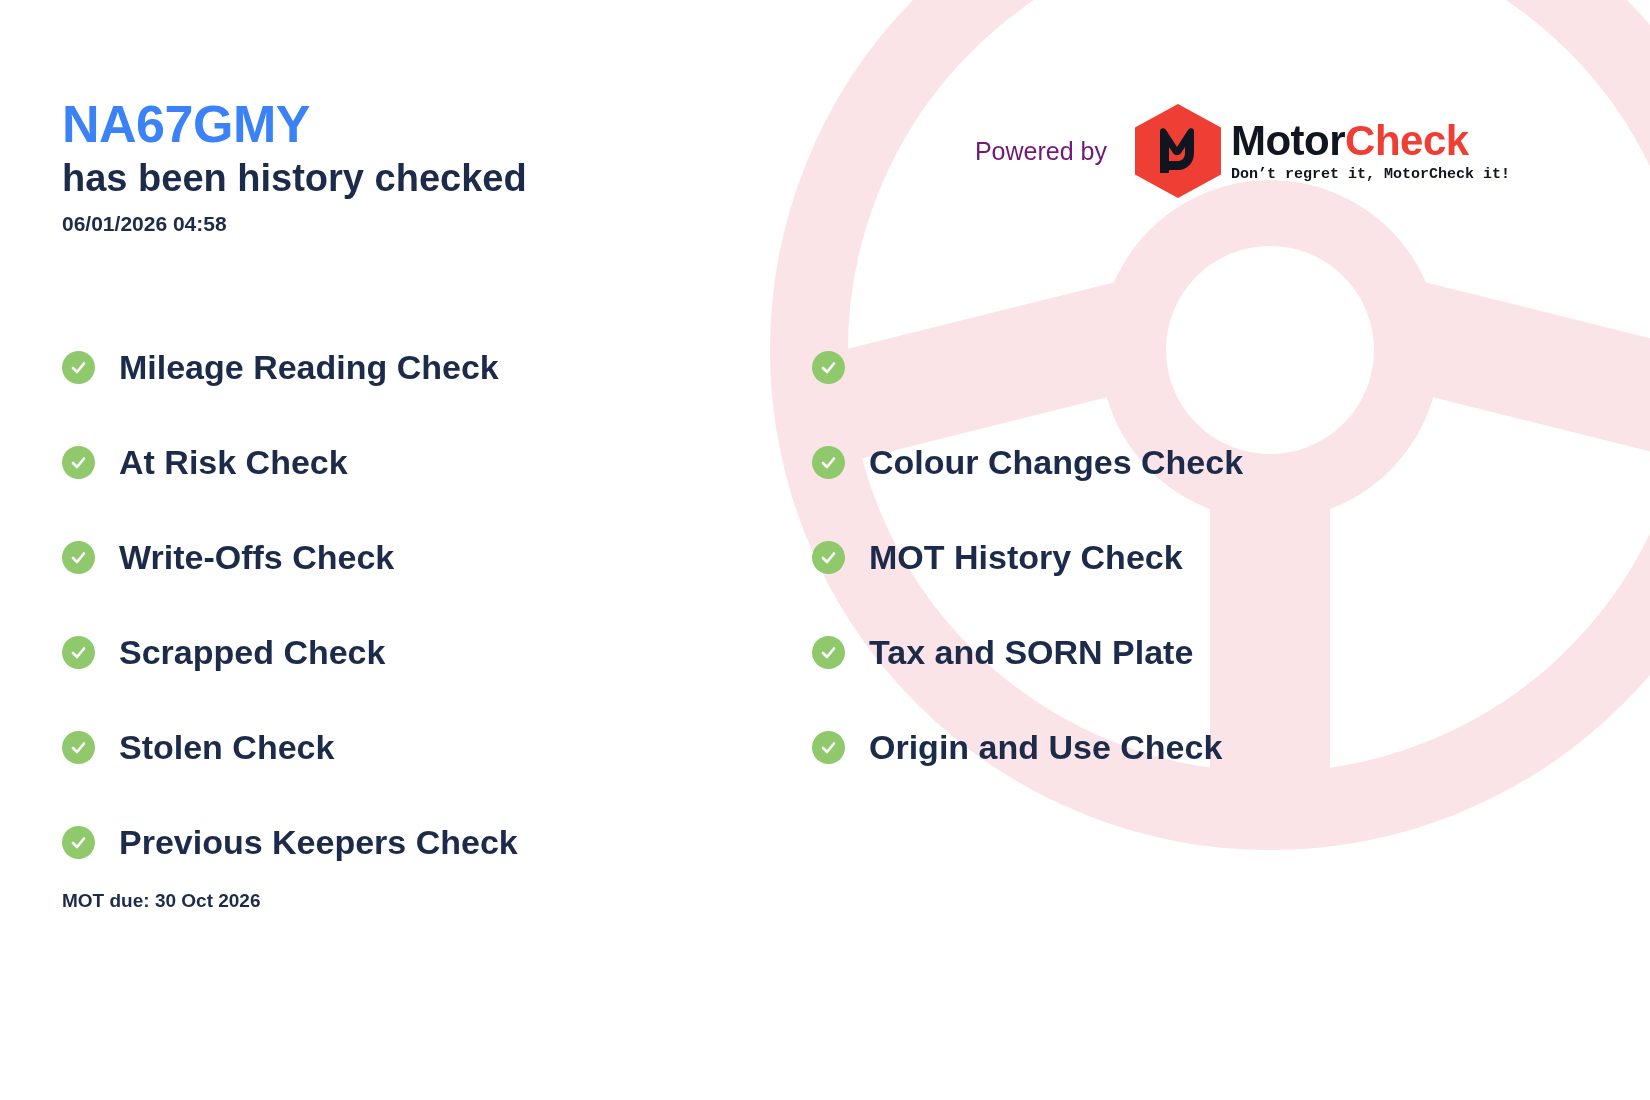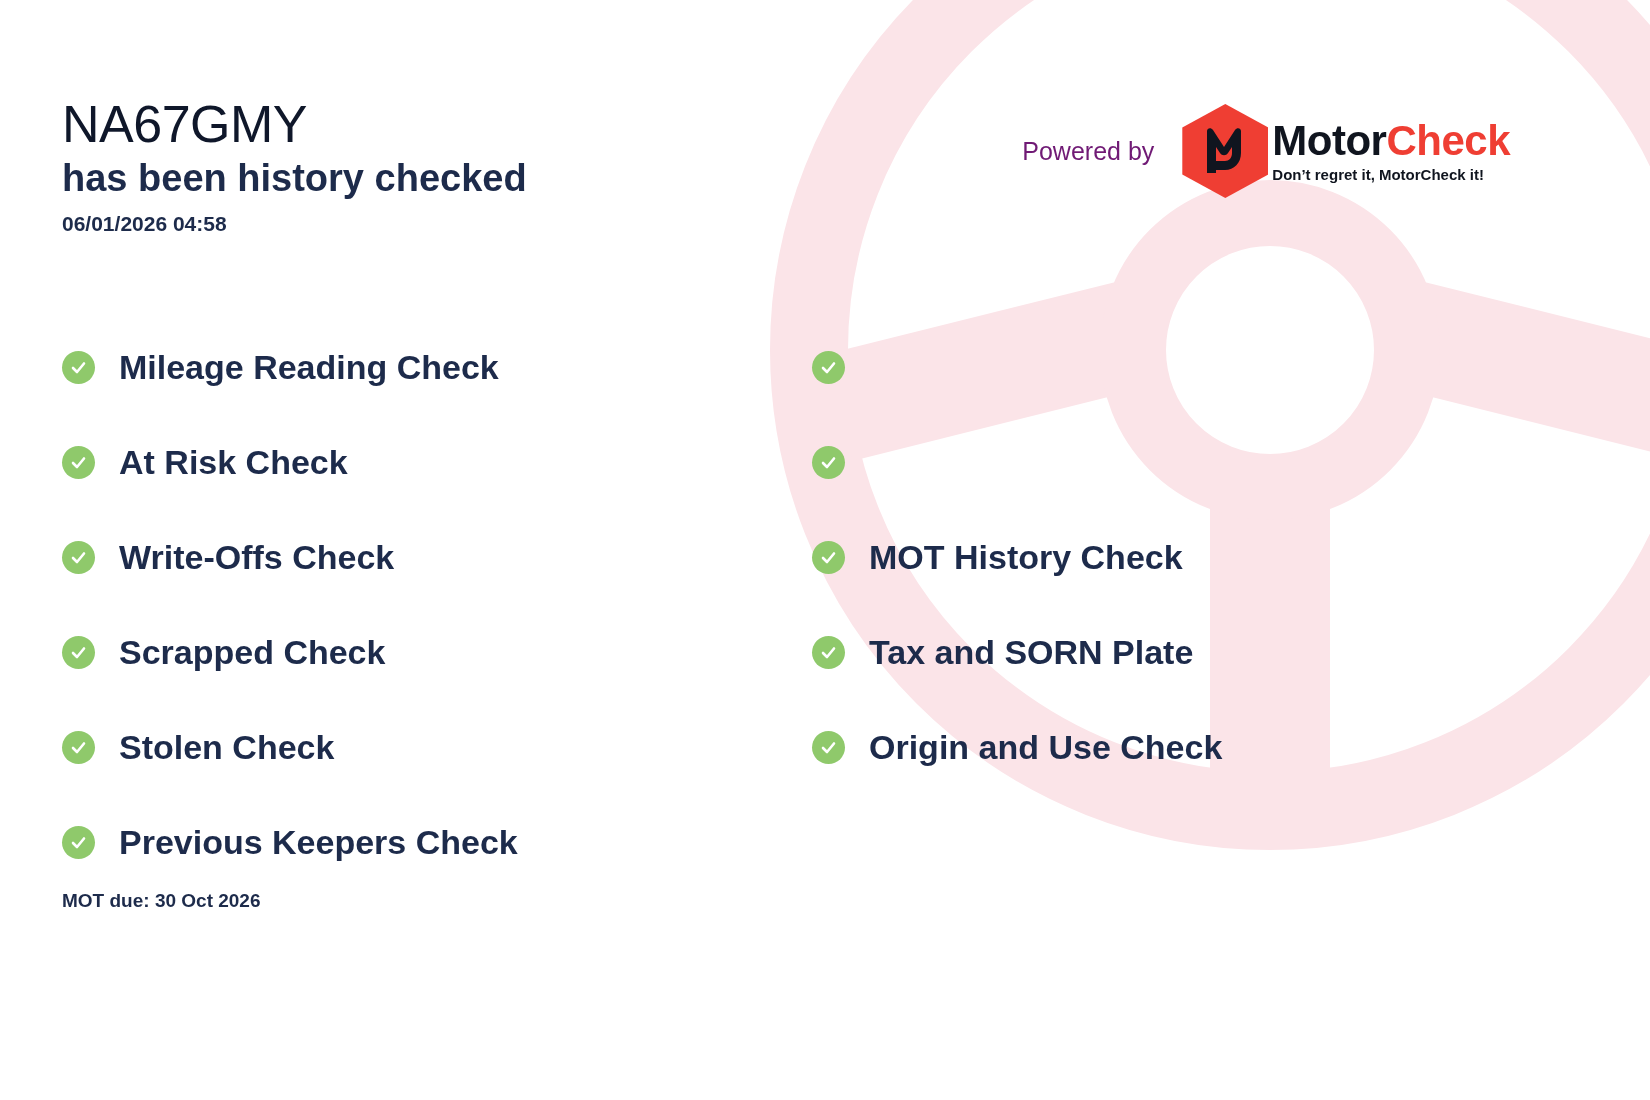--- a/index.html
+++ b/index.html
@@ -65,22 +65,22 @@
 
   
   .header {
     position: absolute;
     left: 62px;
     top: 96px;
     z-index: 2;
   }
   .reg {
     font-size: 52px;
-    font-weight: normal;
-    color: #0f172a;
+    font-weight: bold;
+    color: #3b82f6;
     letter-spacing: -0.5px;
     line-height: 1.08;
   }
   .subtitle {
     font-size: 38px;
     font-weight: bold;
     color: #1d2b4b;
     line-height: 1.2;
     margin-top: 4px;
   }
@@ -101,21 +101,21 @@
     gap: 28px;
     z-index: 3;
   }
   .powered-by {
     font-size: 25px;
     color: #701a75;
   }
   .brand-logo {
     display: flex;
     align-items: center;
-    gap: 4px;
+    gap: 10px;
   }
   .hex {
     position: relative;
     width: 86px;
     height: 94px;
     background: #ef3e33;
     clip-path: polygon(50% 0%, 100% 25%, 100% 75%, 50% 100%, 0% 75%, 0% 25%);
     display: flex;
     align-items: center;
     justify-content: center;
@@ -127,20 +127,21 @@
     font-weight: bold;
     letter-spacing: -0.5px;
   }
   .brand-motor { color: #10151f; }
   .brand-check { color: #ef3e33; }
   .brand-tag {
     font-size: 15px;
     font-weight: bold;
     color: #10151f;
     margin-top: 5px;
+    font-family: Liberation Mono, monospace;
   }
 
   
   .checks {
     position: absolute;
     top: 320px;
     left: 62px;
     width: 1500px;
     display: flex;
     gap: 0;
@@ -277,20 +278,21 @@
               <path d="M4 10 L8 14 L15 5.5" stroke="#ffffff" stroke-width="2.6" fill="none" stroke-linecap="round" stroke-linejoin="round"></path>
             </svg>
           </span>
       </div>
       <div class="check-item">
         <span class="tick">
             <svg width="19" height="19" viewBox="0 0 19 19">
               <path d="M4 10 L8 14 L15 5.5" stroke="#ffffff" stroke-width="2.6" fill="none" stroke-linecap="round" stroke-linejoin="round"></path>
             </svg>
           </span>
+        <span class="check-label">Colour Changes Check</span>
       </div>
       <div class="check-item">
         <span class="tick">
             <svg width="19" height="19" viewBox="0 0 19 19">
               <path d="M4 10 L8 14 L15 5.5" stroke="#ffffff" stroke-width="2.6" fill="none" stroke-linecap="round" stroke-linejoin="round"></path>
             </svg>
           </span>
         <span class="check-label">MOT History Check</span>
       </div>
       <div class="check-item">

